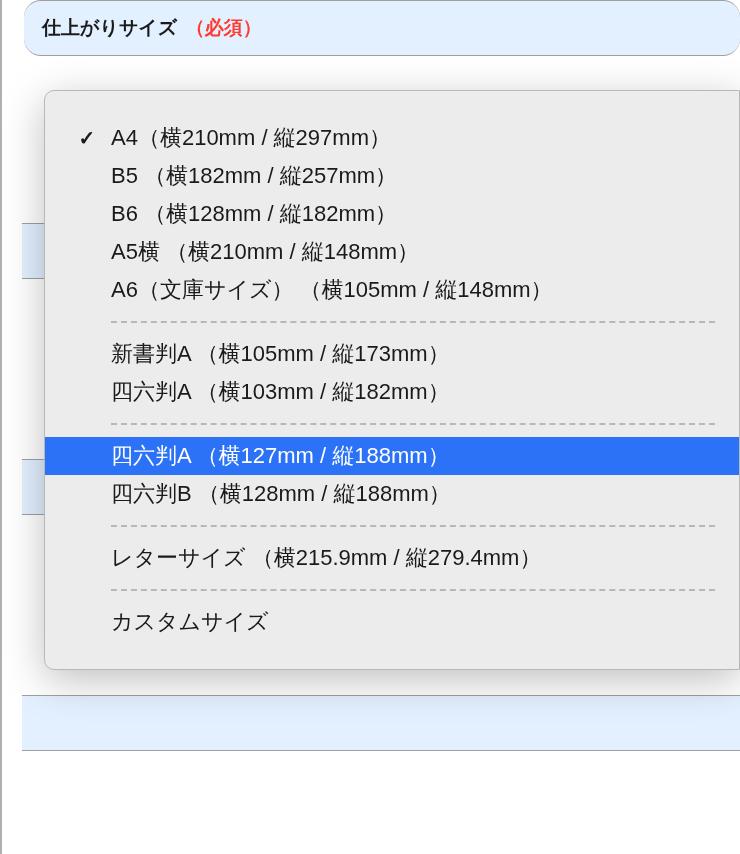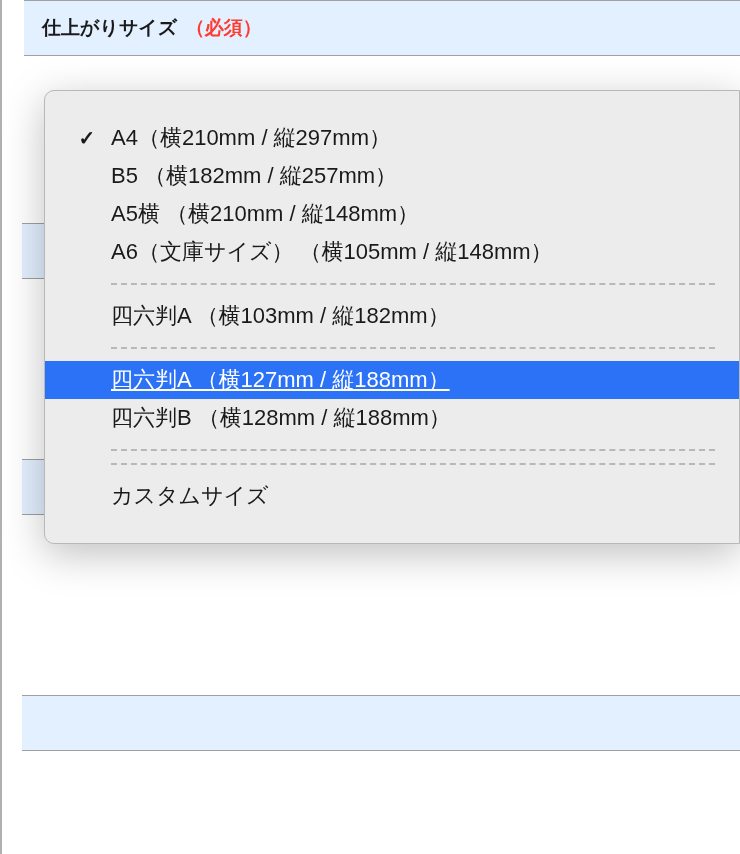--- a/index.html
+++ b/index.html
@@ -19,20 +19,21 @@
       border-left: 2px solid #b0b0b0;
       height: 100%;
       padding-left: 0;
     }
     .header-bar {
       background: #e3f0ff;
       border-top: 1px solid #a0a0a0;
       border-bottom: 1px solid #a0a0a0;
       padding: 14px 18px;
       margin-left: 22px;
+      border-radius: 17px;
     }
     .header-label {
       font-size: 19px;
       font-weight: bold;
       color: #1a1a1a;
     }
     .header-required {
       font-size: 19px;
       font-weight: bold;
       color: #ff3b30;
@@ -81,21 +82,20 @@
       align-items: center;
       padding: 4px 0 4px 18px;
       font-size: 22px;
       color: #1a1a1a;
       cursor: pointer;
       min-height: 38px;
     }
     .dropdown-item.highlighted {
       background: #2b72f6;
       color: #ffffff;
-      text-decoration: underline;
     }
     .check-col {
       width: 48px;
       display: flex;
       align-items: center;
       justify-content: center;
       flex-shrink: 0;
     }
     .check-icon {
       font-size: 20px;
@@ -135,40 +135,52 @@
           <span class="check-icon">✓</span>
         </span>
         <span class="item-label">A4（横210mm / 縦297mm）</span>
       </div>
       <div class="dropdown-item">
         <span class="check-col"></span>
         <span class="item-label">B5 （横182mm / 縦257mm）</span>
       </div>
       <div class="dropdown-item">
         <span class="check-col"></span>
+        <span class="item-label">B6 （横128mm / 縦182mm）</span>
+      </div>
+      <div class="dropdown-item">
+        <span class="check-col"></span>
         <span class="item-label">A5横 （横210mm / 縦148mm）</span>
       </div>
       <div class="dropdown-item">
         <span class="check-col"></span>
         <span class="item-label">A6（文庫サイズ） （横105mm / 縦148mm）</span>
       </div>
       <hr class="divider">
+      <div class="dropdown-item">
+        <span class="check-col"></span>
+        <span class="item-label">新書判A （横105mm / 縦173mm）</span>
+      </div>
       <div class="dropdown-item">
         <span class="check-col"></span>
         <span class="item-label">四六判A （横103mm / 縦182mm）</span>
       </div>
       <hr class="divider">
       <div class="dropdown-item highlighted">
         <span class="check-col"></span>
         <span class="item-label">四六判A （横127mm / 縦188mm）</span>
       </div>
       <div class="dropdown-item">
         <span class="check-col"></span>
         <span class="item-label">四六判B （横128mm / 縦188mm）</span>
       </div>
       <hr class="divider">
+      <div class="dropdown-item">
+        <span class="check-col"></span>
+        <span class="item-label">レターサイズ （横215.9mm / 縦279.4mm）</span>
+      </div>
       <hr class="divider">
       <div class="dropdown-item">
         <span class="check-col"></span>
         <span class="item-label">カスタムサイズ</span>
       </div>
     </div>
 </div>
 
 </body></html>

